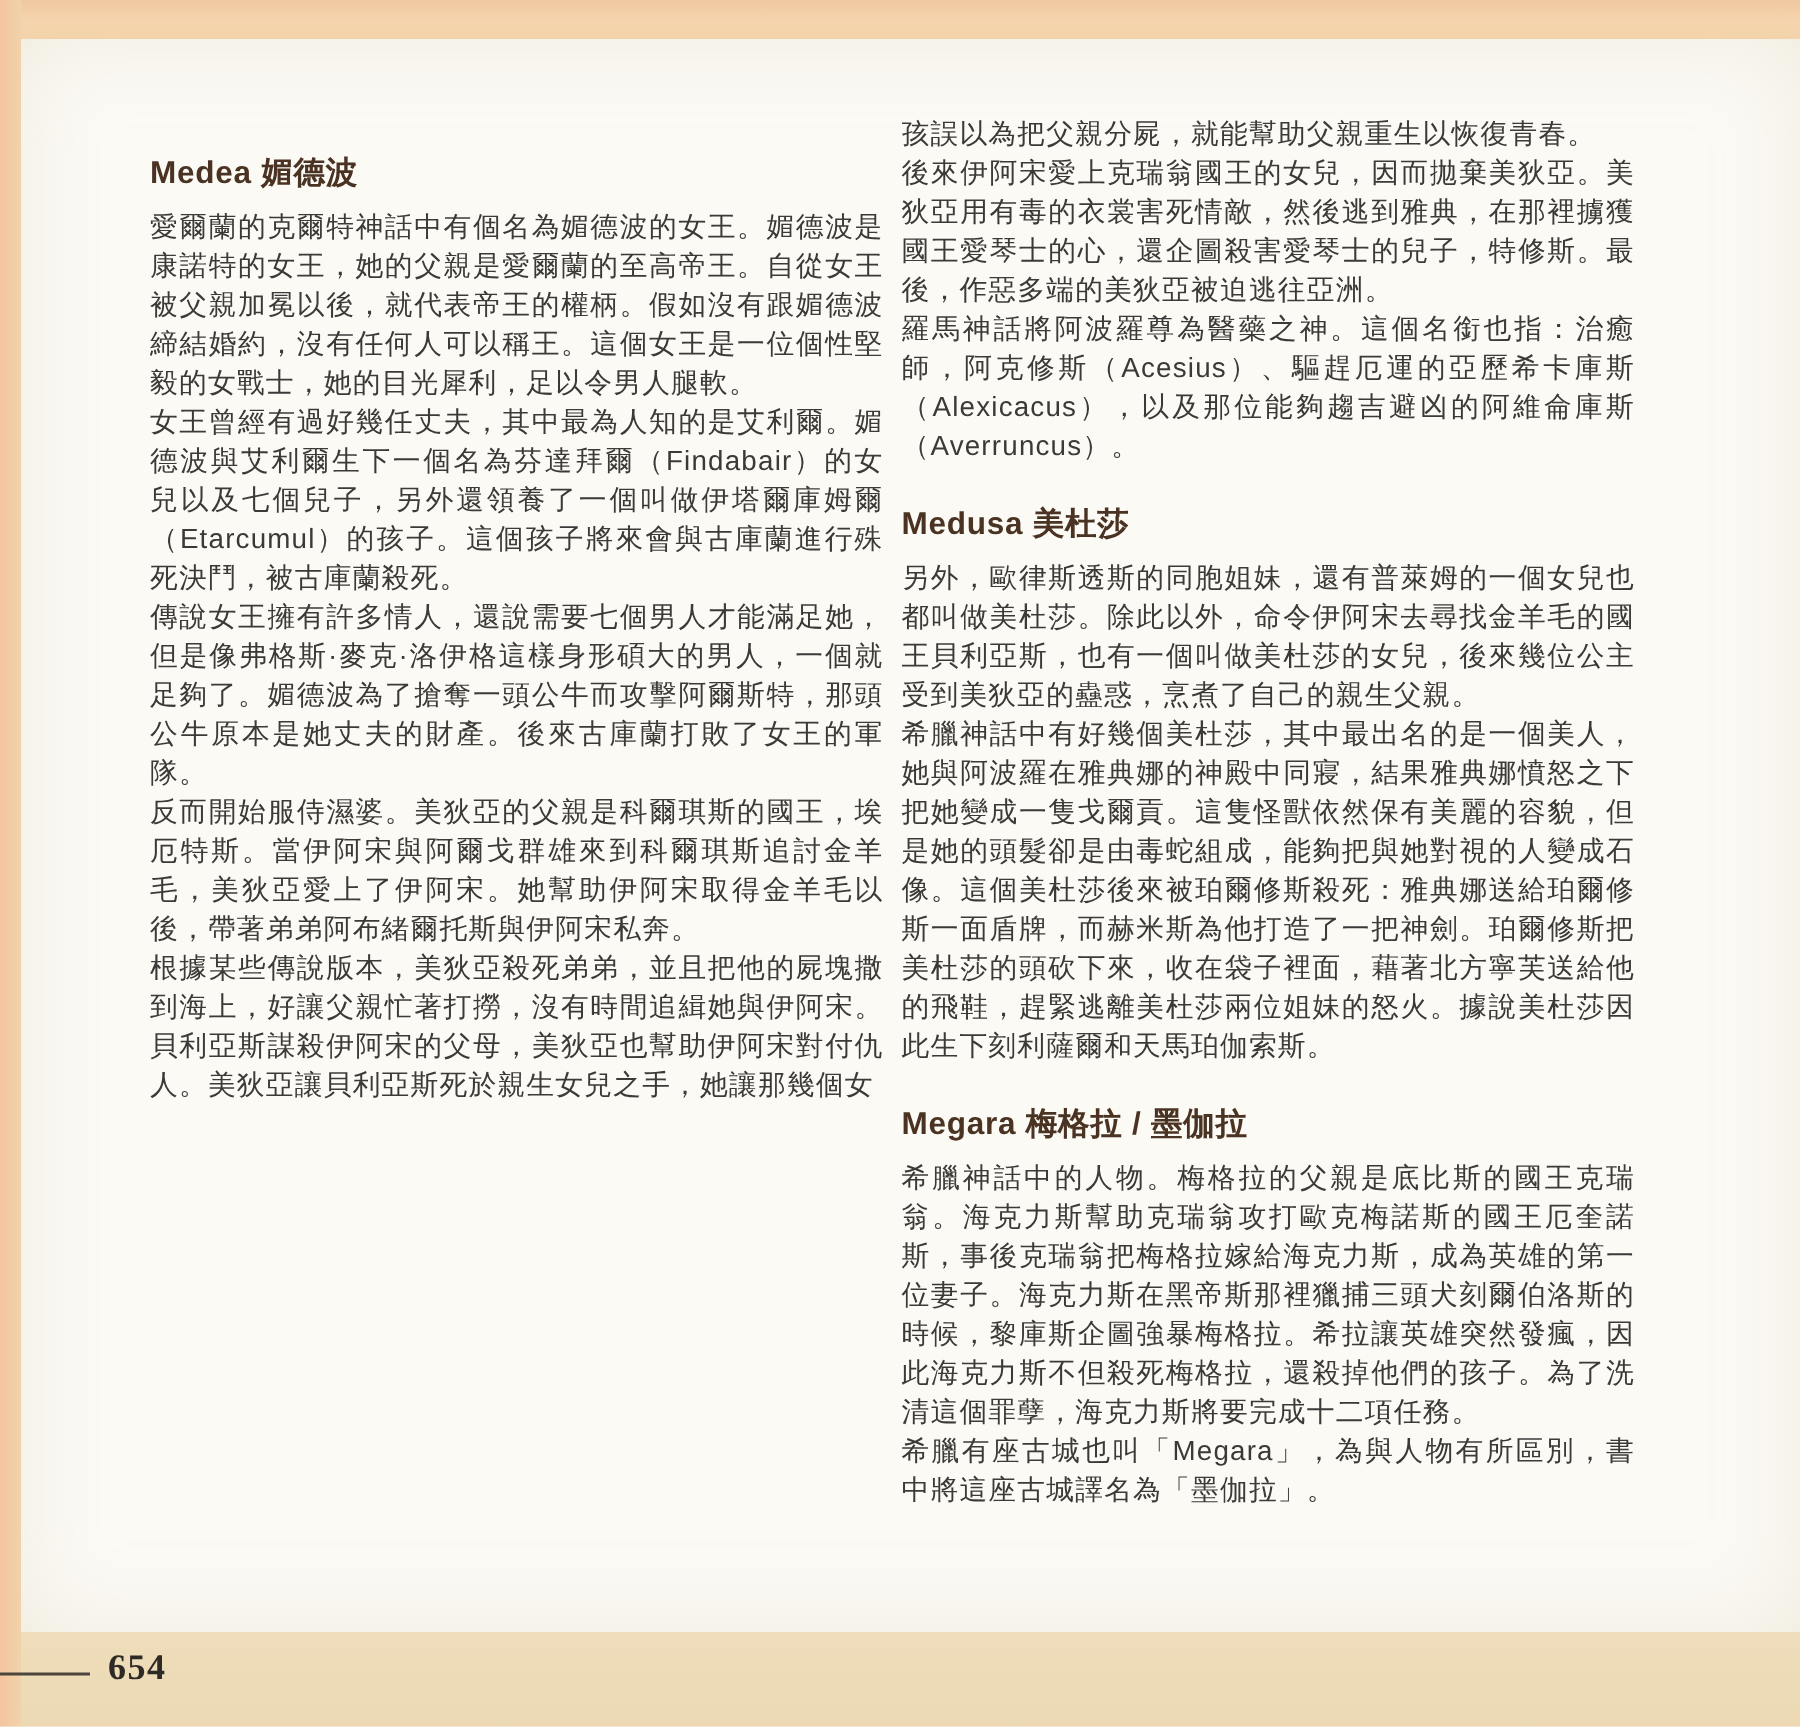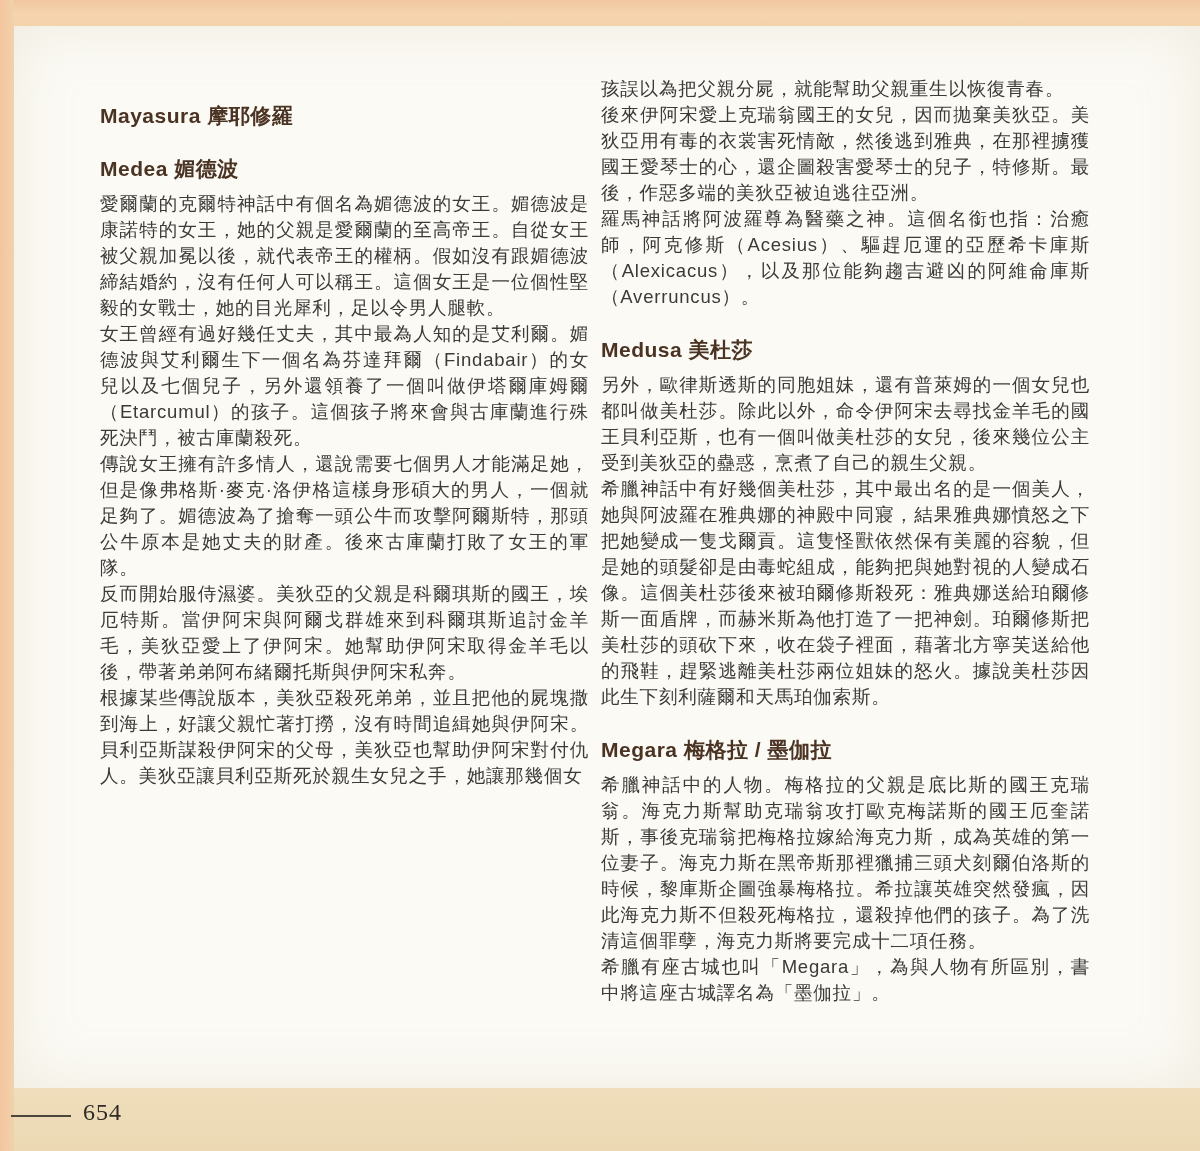--- a/index.html
+++ b/index.html
@@ -42,21 +42,21 @@
   p.body-para { margin: 0; padding: 0; }
   h2.entry-heading {
     font-size: 21px; line-height: 26px;
     color: #4b3323;
     font-weight: bold;
     margin: 27px 0 9px 0;
     letter-spacing: 0.5px;
     text-align: left;
   }
   .folio {
-    position: absolute; top: 1097px; left: 11px; width: 200px; height: 34px;
+    position: absolute; top: 1097px; left: 0; width: 200px; height: 34px; font-weight: bold;
   }
   .folio-rule {
     position: absolute; top: 18px; left: 0; width: 60px;
     border-top: 2px solid #4d463c;
   }
   .folio-number {
     position: absolute; left: 72px; top: 2px;
     font-family: "Liberation Serif", serif;
     font-size: 24px; color: #2e2a25;
     letter-spacing: 1px;
@@ -66,21 +66,20 @@
 <body>
 
 <div class="top-band"></div>
 <div class="paper"></div>
 <div class="bottom-band"></div>
 <div class="left-strip"></div>
 
 <div class="column col-left">
 
   <section>
-    <h2 class="entry-heading"><span class="term">Mayasura</span> <span class="trans">摩耶修羅</span></h2>
   </section>
 
   <section>
     <h2 class="entry-heading"><span class="term">Medea</span> <span class="trans">媚德波</span></h2>
     <p class="body-para">愛爾蘭的克爾特神話中有個名為媚德波的女王。媚德波是康諾特的女王，她的父親是愛爾蘭的至高帝王。自從女王被父親加冕以後，就代表帝王的權柄。假如沒有跟媚德波締結婚約，沒有任何人可以稱王。這個女王是一位個性堅毅的女戰士，她的目光犀利，足以令男人腿軟。</p>
     <p class="body-para">女王曾經有過好幾任丈夫，其中最為人知的是艾利爾。媚德波與艾利爾生下一個名為芬達拜爾（Findabair）的女兒以及七個兒子，另外還領養了一個叫做伊塔爾庫姆爾（Etarcumul）的孩子。這個孩子將來會與古庫蘭進行殊死決鬥，被古庫蘭殺死。</p>
     <p class="body-para">傳說女王擁有許多情人，還說需要七個男人才能滿足她，但是像弗格斯·麥克·洛伊格這樣身形碩大的男人，一個就足夠了。媚德波為了搶奪一頭公牛而攻擊阿爾斯特，那頭公牛原本是她丈夫的財產。後來古庫蘭打敗了女王的軍隊。</p>
   </section>
 
   <section>

